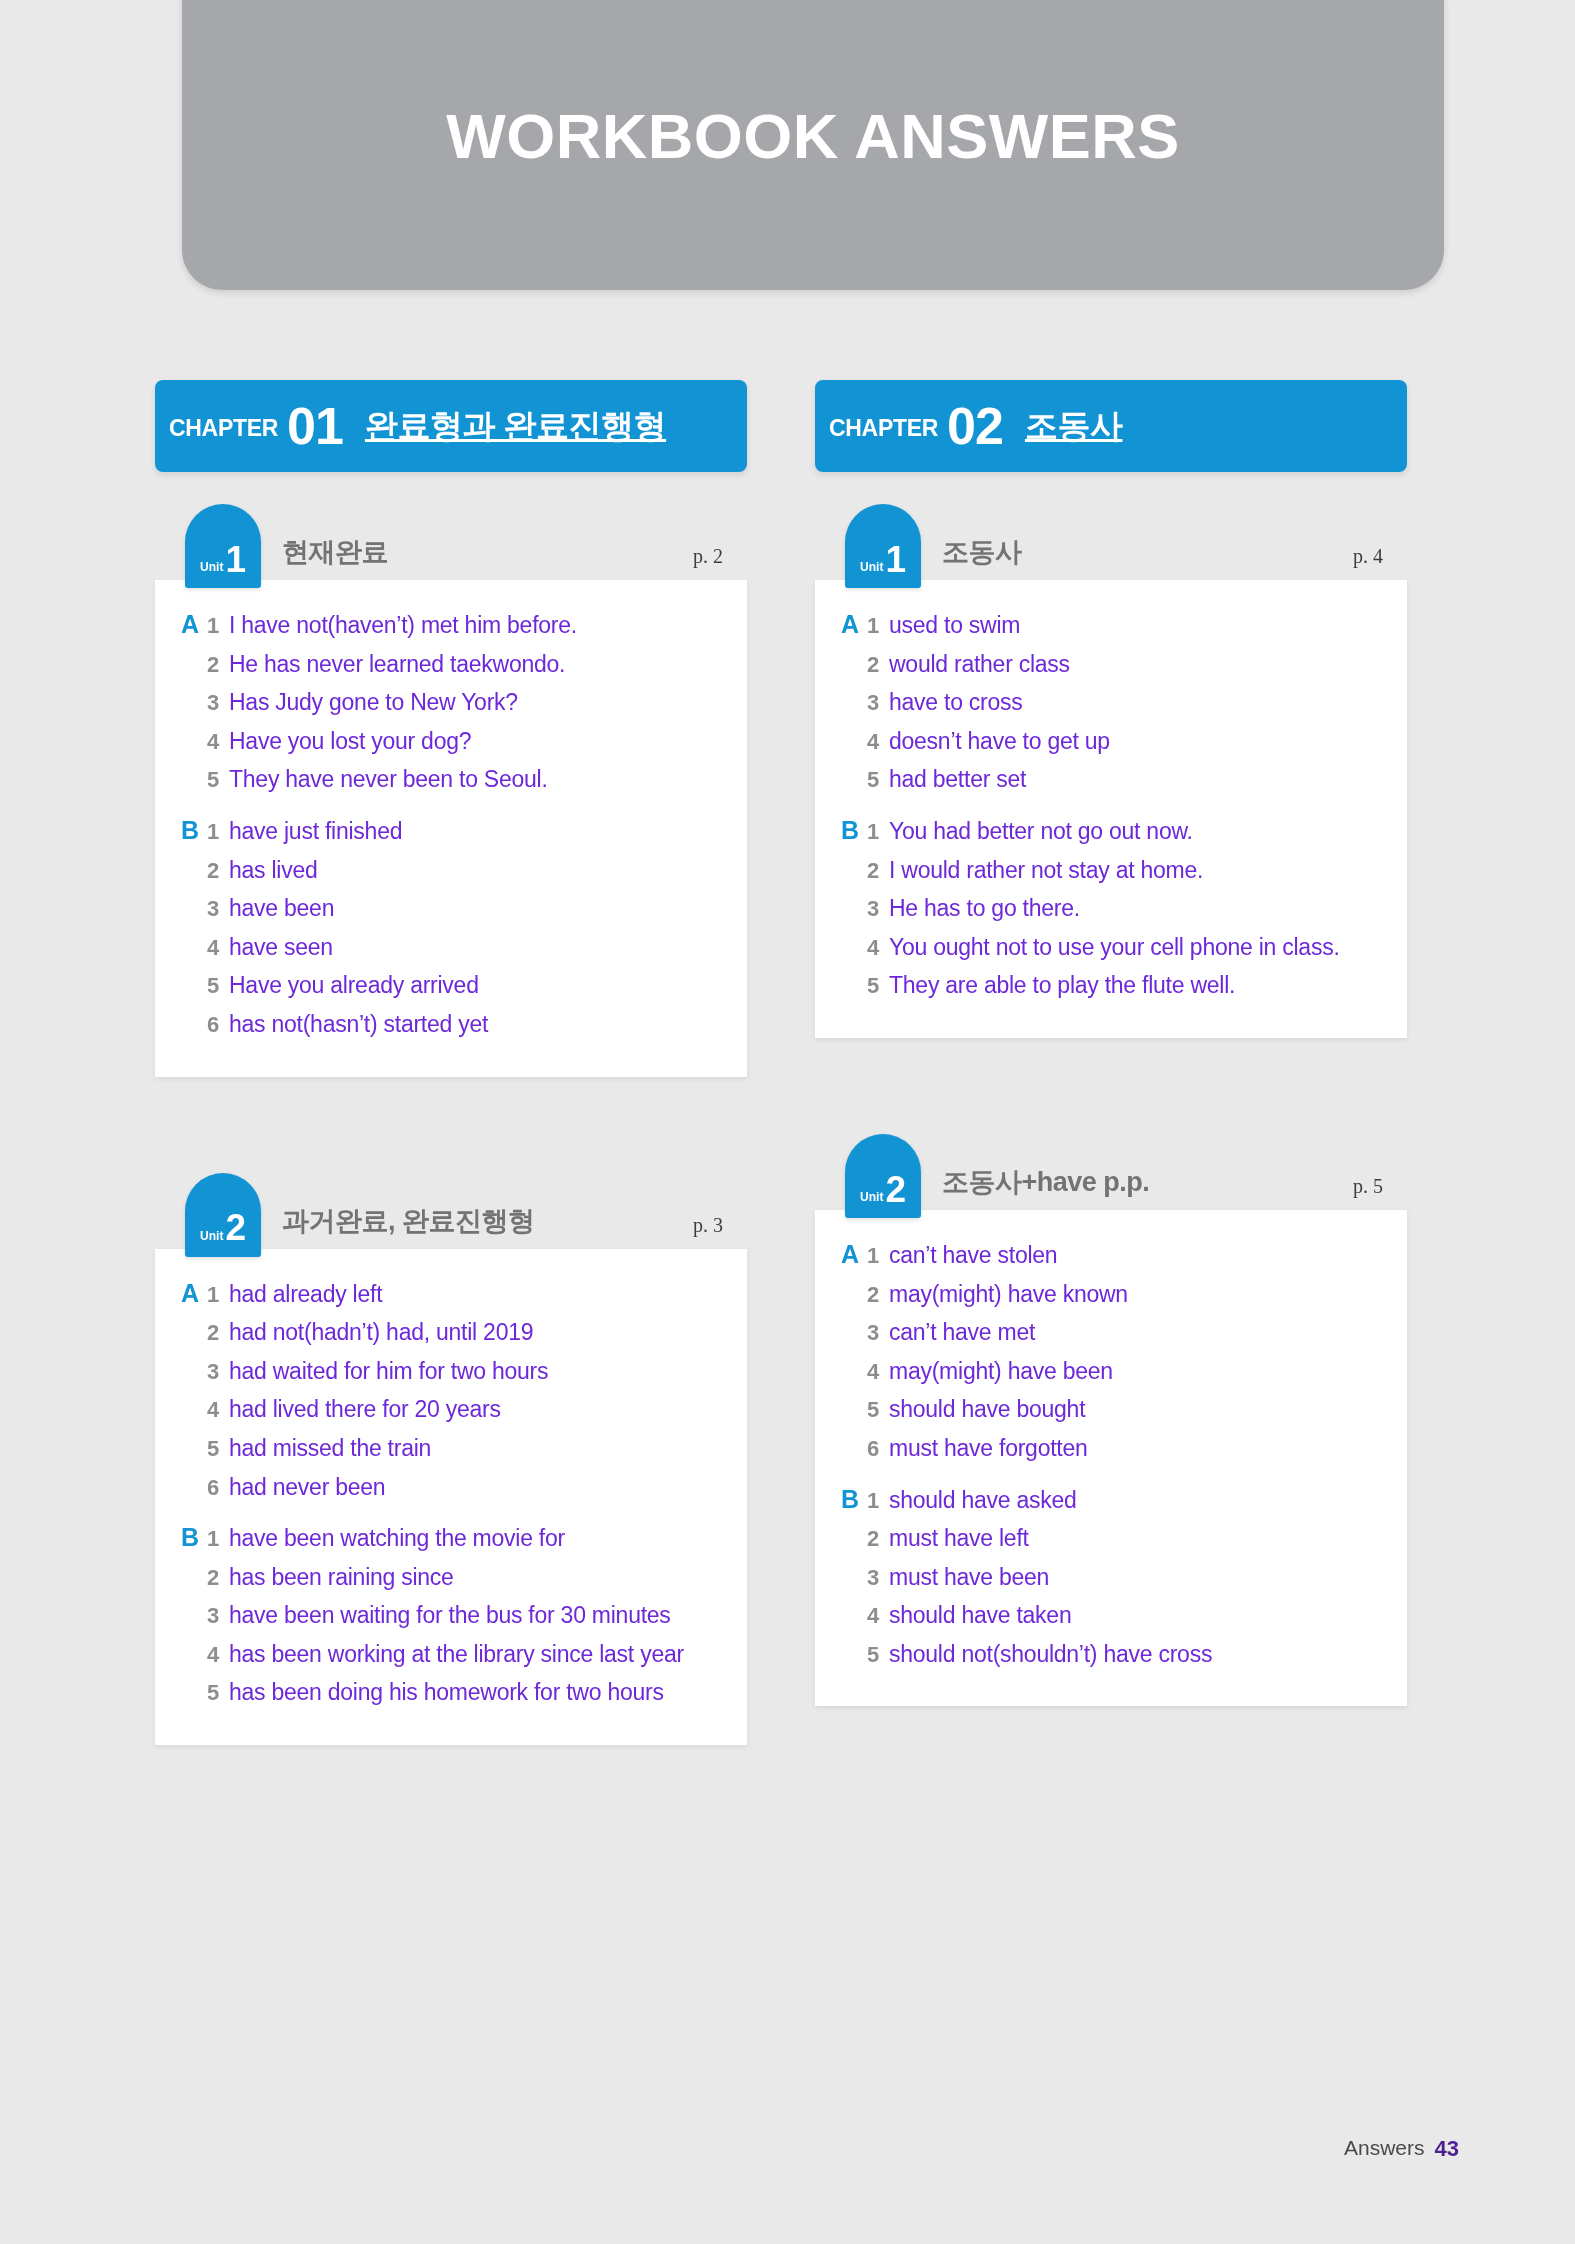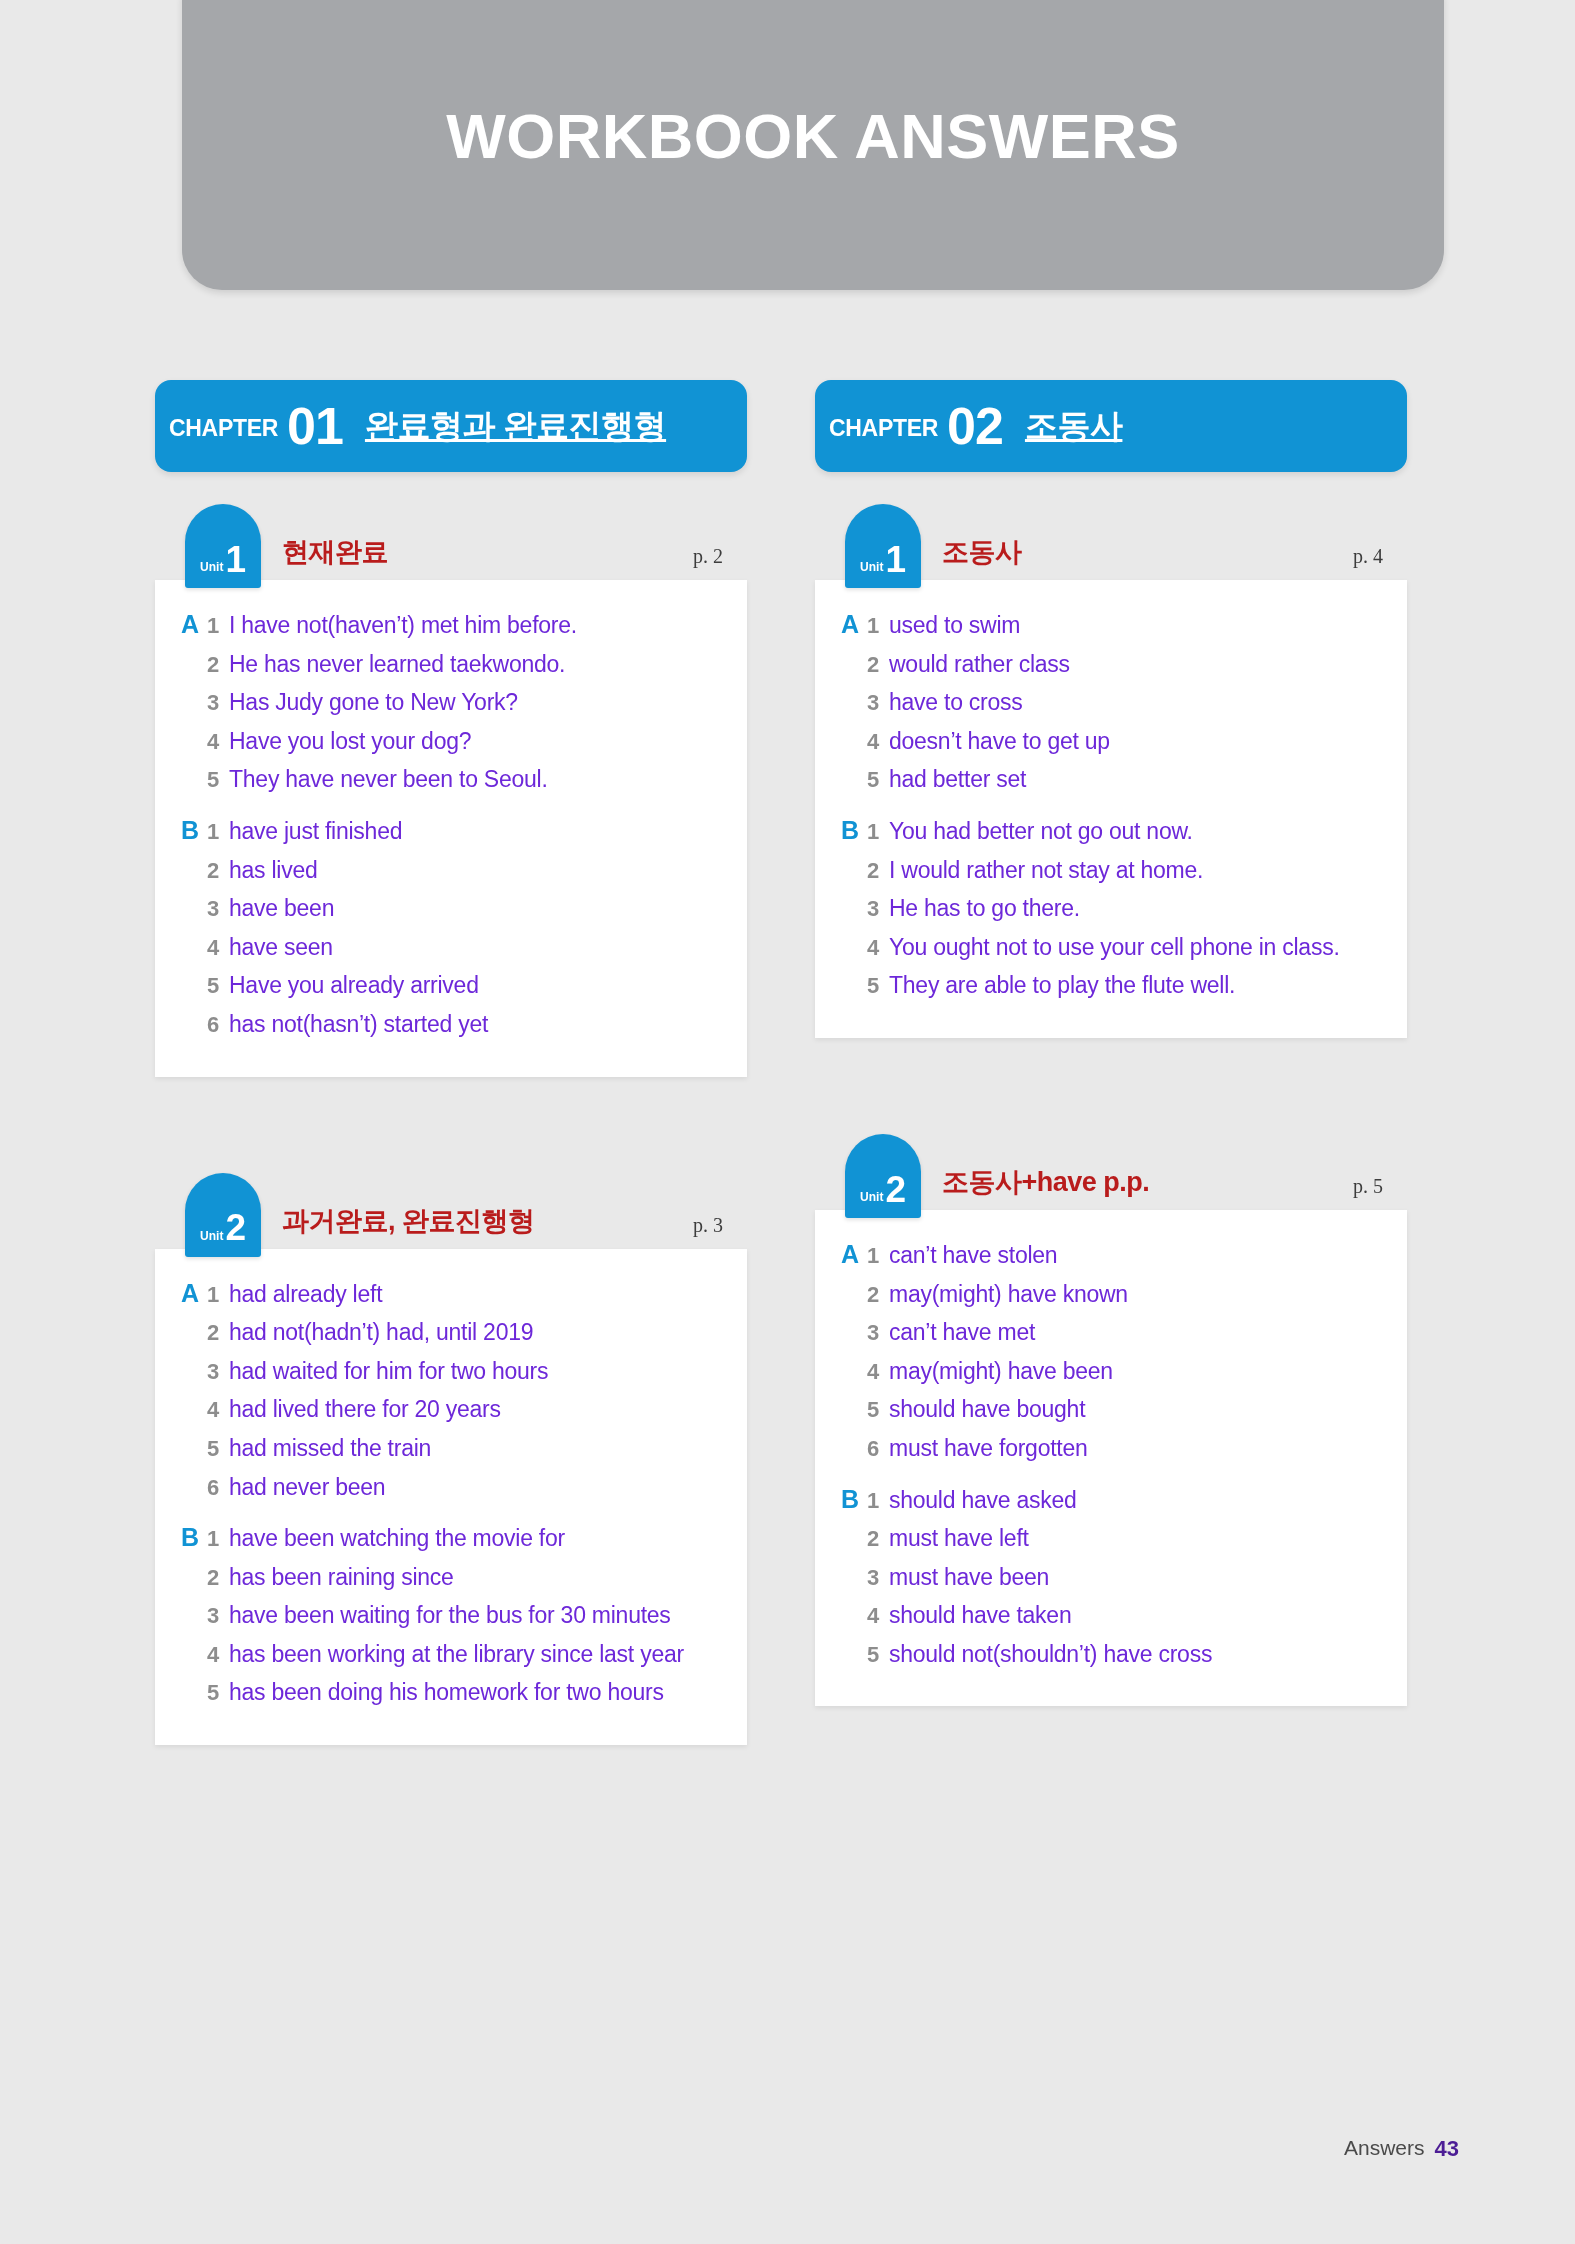--- a/index.html
+++ b/index.html
@@ -50,21 +50,21 @@
   .column {
     width: 592px;
   }
   .column.left  { margin-left: 155px; }
   .column.right { margin-left: 68px; }
 
   
   .chapter-bar {
     height: 92px;
     background: #1193d4;
-    border-radius: 16px;
+    border-radius: 8px;
     display: flex;
     align-items: center;
     padding-left: 14px;
     box-sizing: border-box;
     box-shadow: 0 3px 6px rgba(0,0,0,0.10);
   }
   .chapter-word {
     color: #ffffff;
     font-size: 23px;
     font-weight: bold;
@@ -130,21 +130,21 @@
     font-size: 37px;
     font-weight: bold;
     line-height: 0.82;
   }
   .unit-title {
     position: absolute;
     left: 127px;
     bottom: 10px;
     font-size: 27px;
     font-weight: bold;
-    color: #b91c1c;
+    color: #737373;
     letter-spacing: -0.5px;
     white-space: nowrap;
   }
   .unit-page {
     position: absolute;
     right: 24px;
     bottom: 12px;
     font-size: 20px;
     color: #3d3d3d;
     font-family: "Liberation Serif", serif;

